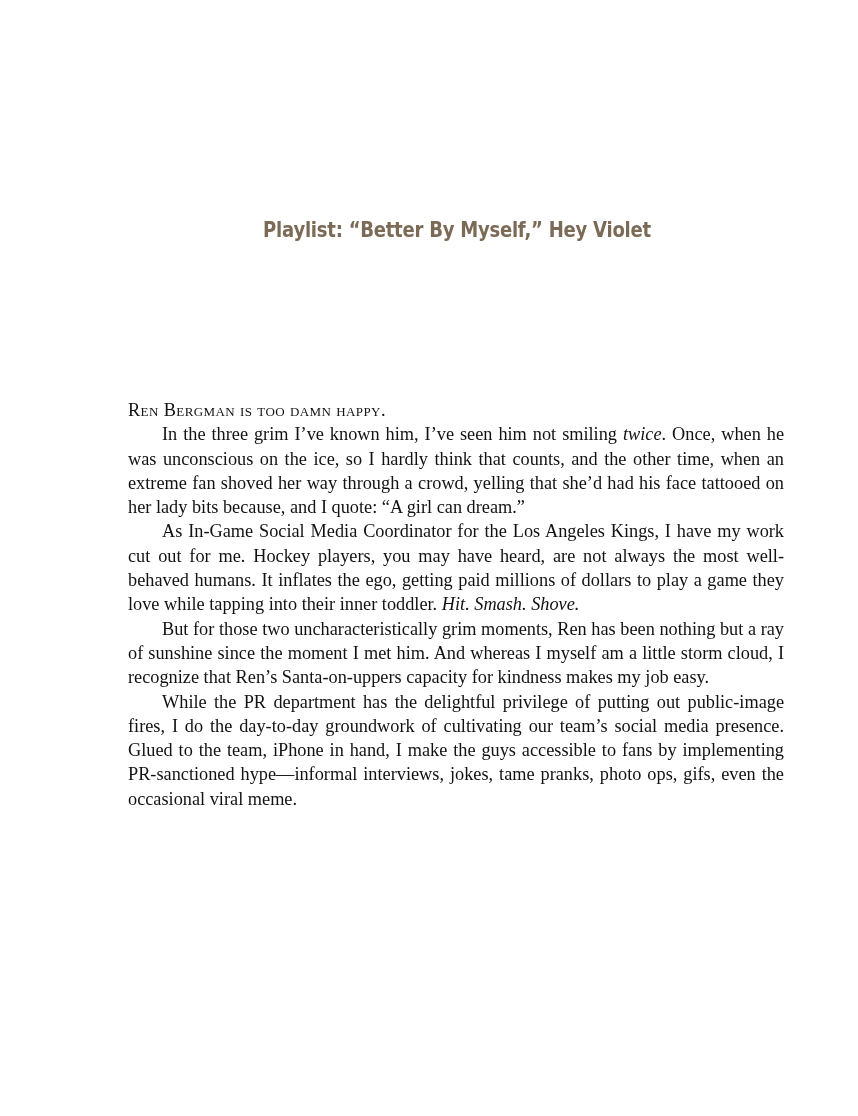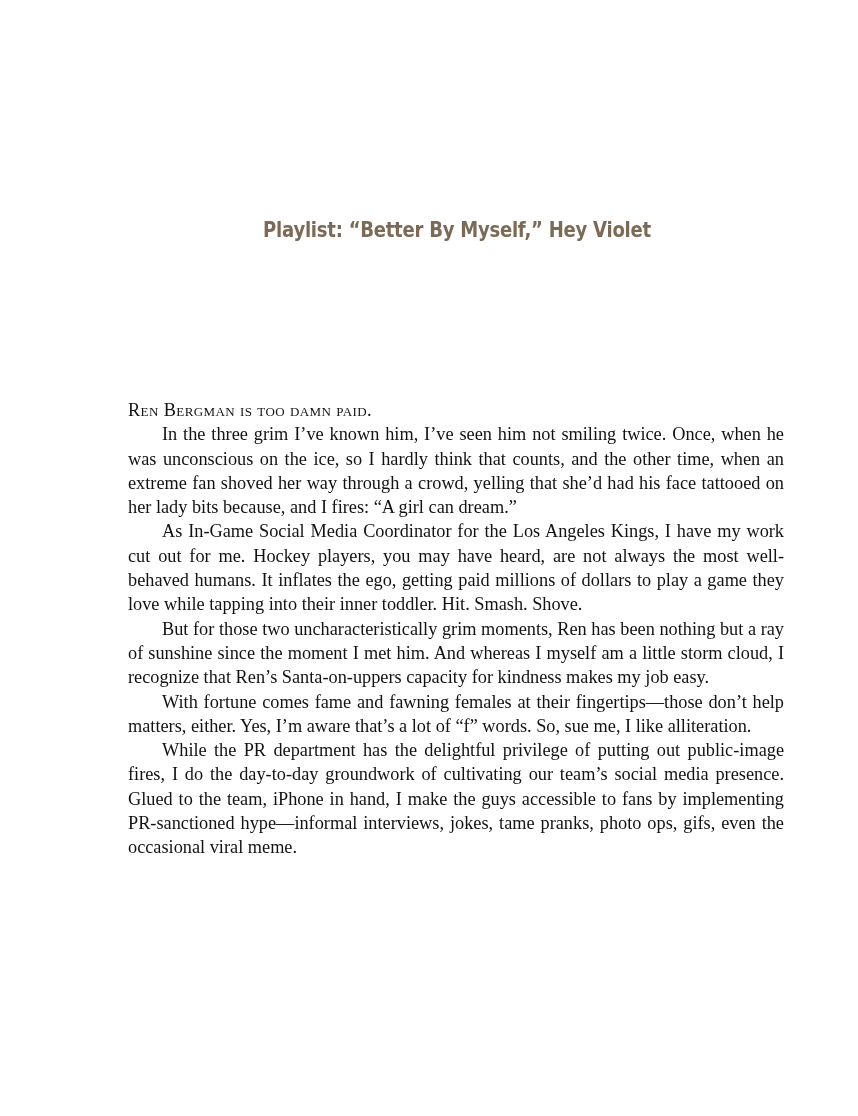--- a/index.html
+++ b/index.html
@@ -45,39 +45,39 @@
     text-align: justify;
   }
   .body-block p.first {
     text-indent: 0;
   }
   .smallcaps {
     font-variant: small-caps;
     letter-spacing: 0.4px;
   }
   .ital {
+    font-style: italic;
   }
 </style>
 </head>
 <body>
 
 <div class="page">
 
   <div class="chapter-heading">Playlist: “Better By Myself,” Hey Violet</div>
 
   <div class="body-block">
 
     <p class="first">
-      <span class="smallcaps">Ren Bergman is too damn paid.</span>
+      <span class="smallcaps">Ren Bergman is too damn happy.</span>
     </p>
 
-    <p><span>In the three grim I’ve known him, I’ve seen him not smiling </span><span class="ital">twice</span><span>. Once, when he was unconscious on the ice, so I hardly think that counts, and the other time, when an extreme fan shoved her way through a crowd, yelling that she’d had his face tattooed on her lady bits because, and I fires: “A girl can dream.”</span></p>
+    <p><span>In the three grim I’ve known him, I’ve seen him not smiling </span><span class="ital">twice</span><span>. Once, when he was unconscious on the ice, so I hardly think that counts, and the other time, when an extreme fan shoved her way through a crowd, yelling that she’d had his face tattooed on her lady bits because, and I quote: “A girl can dream.”</span></p>
 
     <p><span>As In-Game Social Media Coordinator for the Los Angeles Kings, I have my work cut out for me. Hockey players, you may have heard, are not always the most well-behaved humans. It inflates the ego, getting paid millions of dollars to play a game they love while tapping into their inner toddler. </span><span class="ital">Hit. Smash. Shove.</span></p>
 
     <p>But for those two uncharacteristically grim moments, Ren has been nothing but a ray of sunshine since the moment I met him. And whereas I myself am a little storm cloud, I recognize that Ren’s Santa-on-uppers capacity for kindness makes my job easy.</p>
 
-    <p>With fortune comes fame and fawning females at their fingertips—those don’t help matters, either. Yes, I’m aware that’s a lot of “f” words. So, sue me, I like alliteration.</p>
 
     <p>While the PR department has the delightful privilege of putting out public-image fires, I do the day-to-day groundwork of cultivating our team’s social media presence. Glued to the team, iPhone in hand, I make the guys accessible to fans by implementing PR-sanctioned hype—informal interviews, jokes, tame pranks, photo ops, gifs, even the occasional viral meme.</p>
 
   </div>
 </div>
 
 </body></html>

